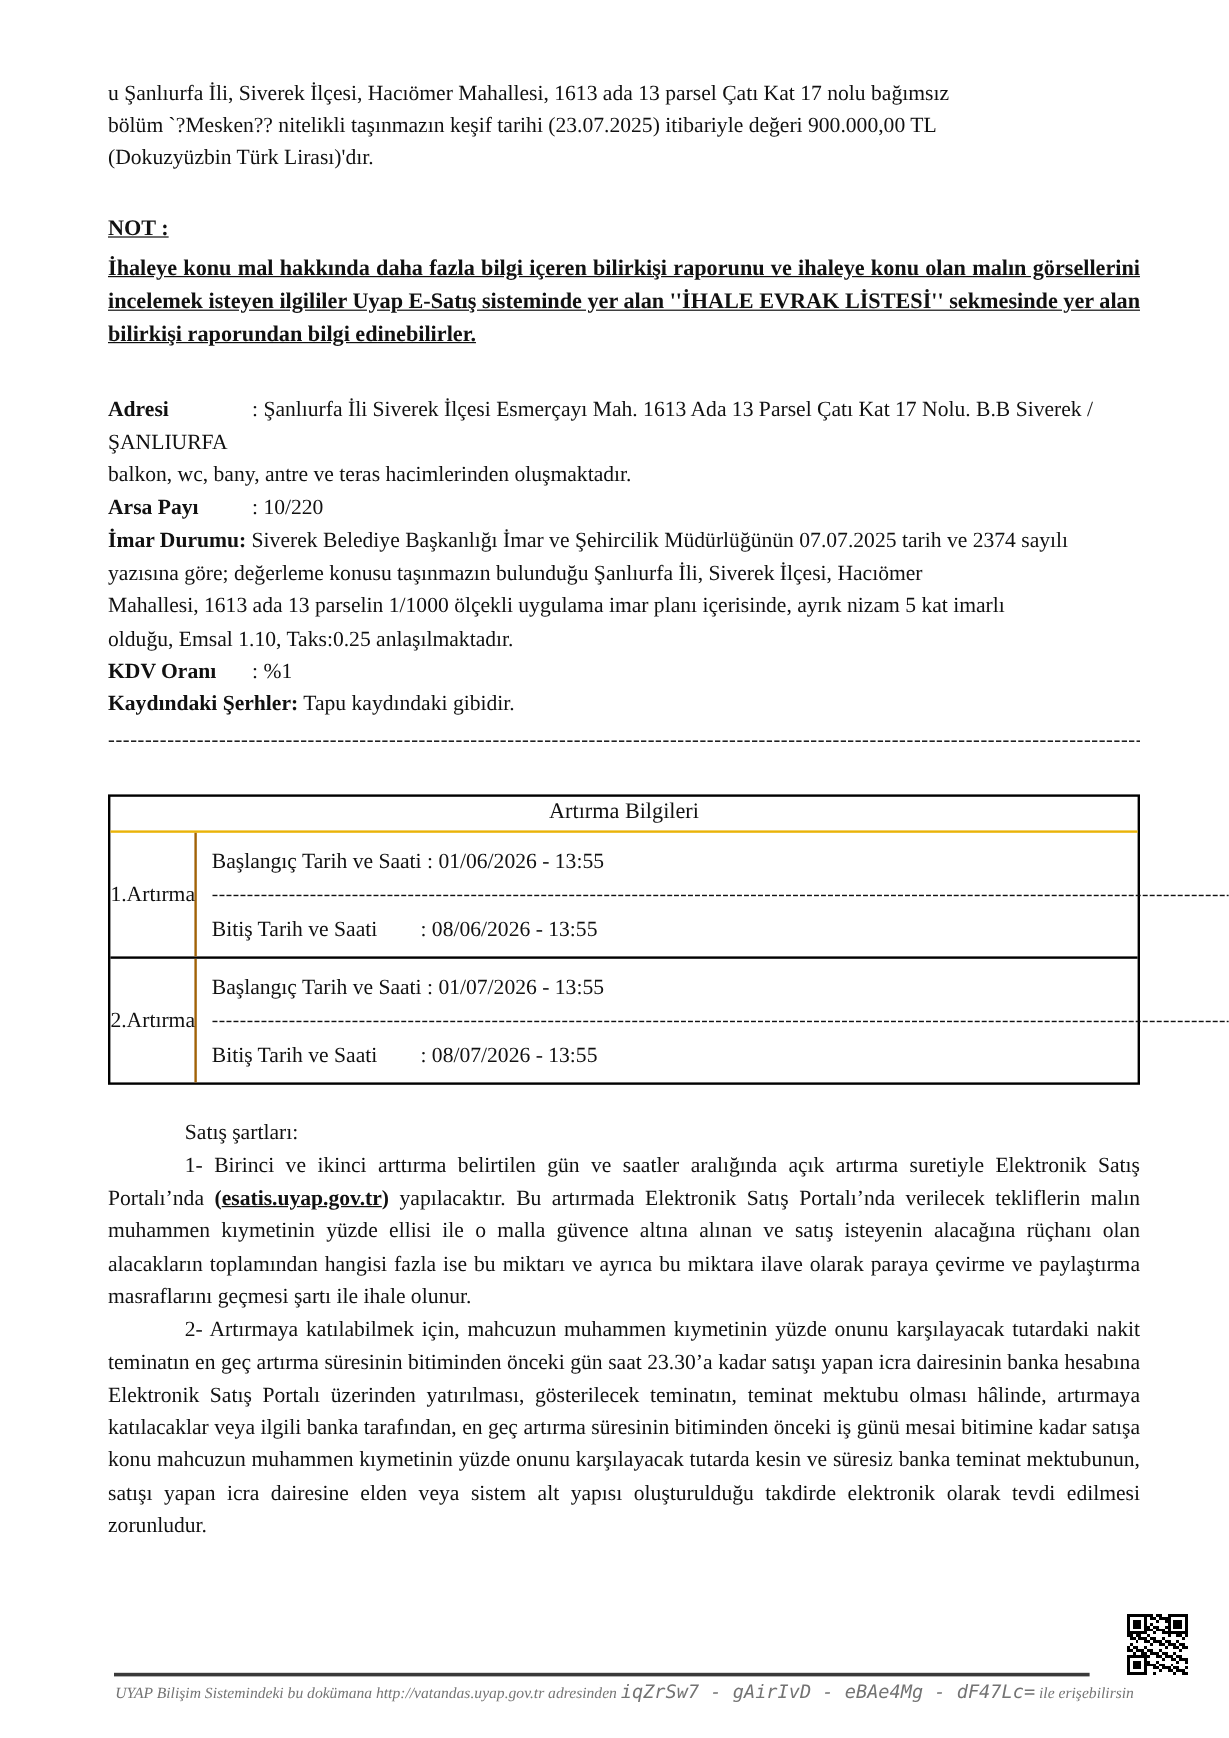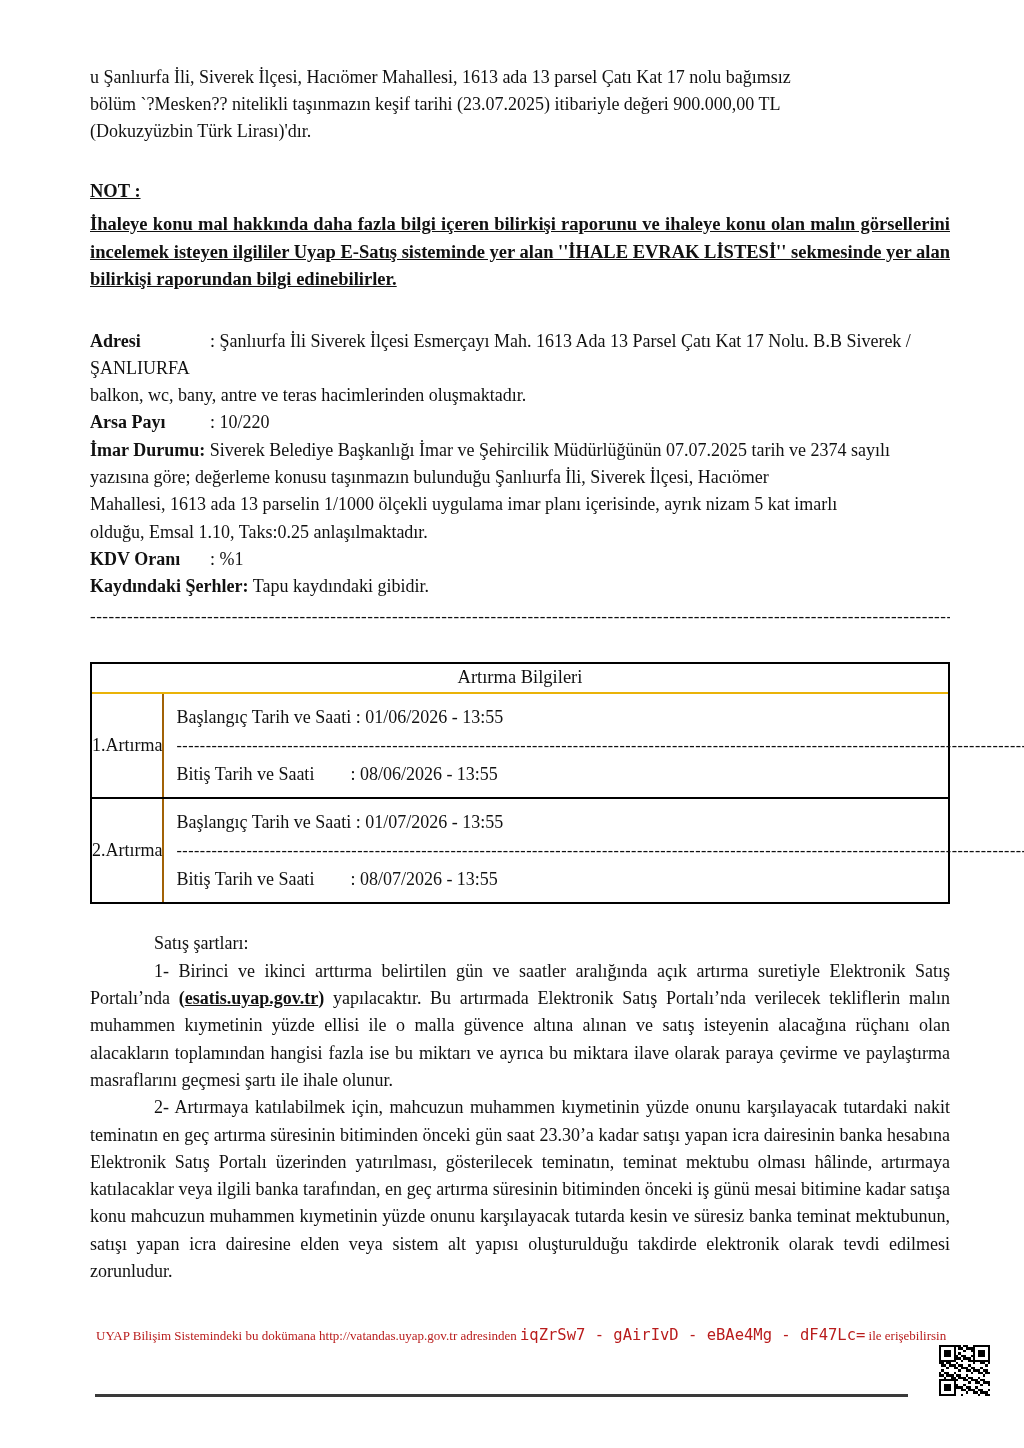--- a/index.html
+++ b/index.html
@@ -122,25 +122,26 @@
     position: absolute;
     left: 95px;
     top: 1394px;
     width: 813px;
     height: 3px;
     background: #3a3a3a;
   }
   .footer-text {
     position: absolute;
     left: 96px;
-    top: 1326px;
+    top: 1401px;
     width: 880px;
     white-space: nowrap;
     font-size: 13px;
-    color: #b91c1c;
+    color: #737373;
+    font-style: italic;
   }
   .footer-code {
     font-family: "DejaVu Sans Mono", monospace;
     font-size: 15.5px;
   }
 </style>
 </head>
 <body>
 
 <div class="page">

